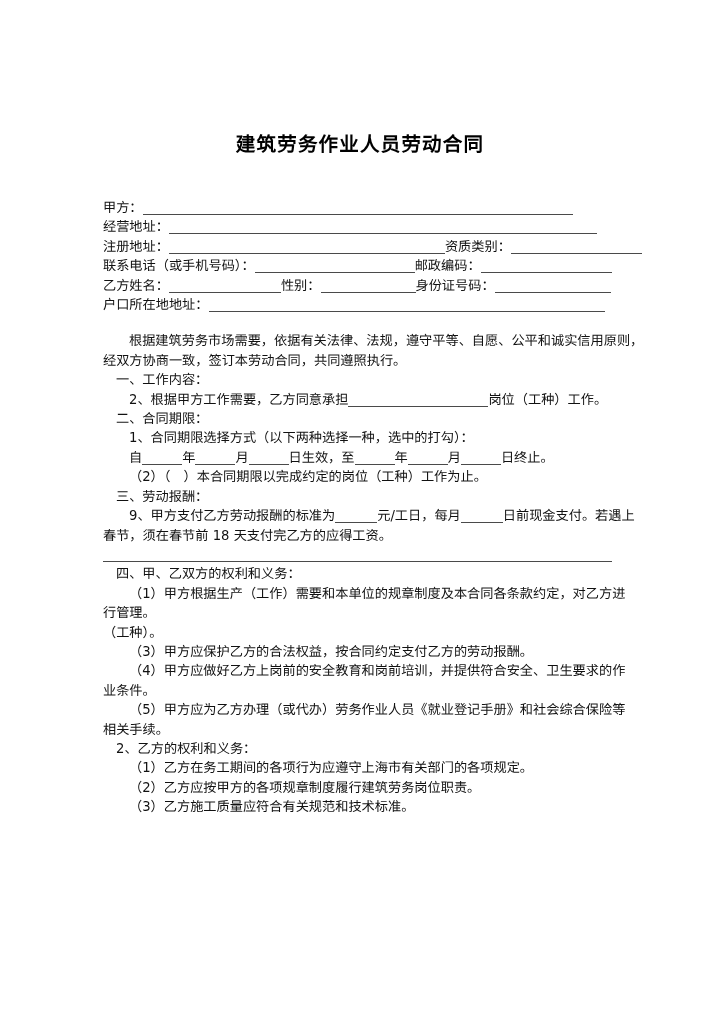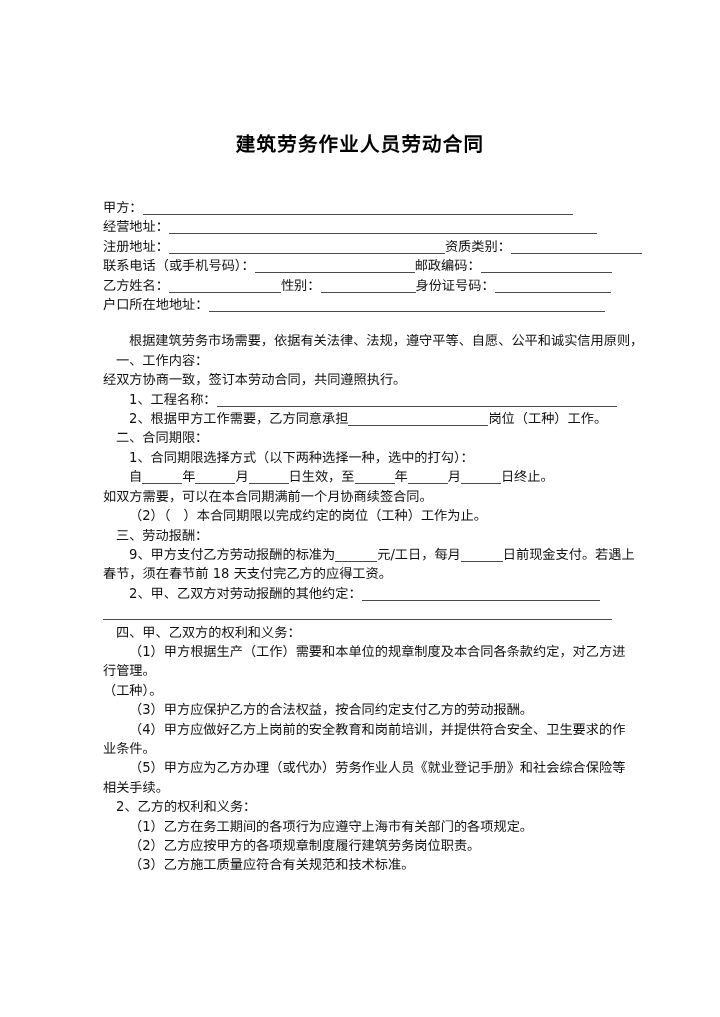--- a/index.html
+++ b/index.html
@@ -90,46 +90,43 @@
 
     <span class="line"><span>联系电话（或手机号码）：</span><span class="blank b-phone"></span><span>邮政编码：</span><span class="blank b-post"></span></span>
 
     <span class="line"><span>乙方姓名：</span><span class="blank b-name"></span><span>性别：</span><span class="blank b-sex"></span><span>身份证号码：</span><span class="blank b-id"></span></span>
 
     <span class="line"><span>户口所在地地址：</span><span class="blank b-hukou"></span></span>
 
     <span class="hdr-space"></span>
 
     <span class="line"><span class="indent1"></span><span>根据建筑劳务市场需要，依据有关法律、法规，遵守平等、自愿、公平和诚实信用原则，</span></span>
+    <span class="line">经双方协商一致，签订本劳动合同，共同遵照执行。</span>
+
     <span class="line"><span class="indent2"></span><span>一、工作内容：</span></span>
 
-    <span class="line">经双方协商一致，签订本劳动合同，共同遵照执行。</span>
-
-    <span class="line"><span class="indent1"></span><span>1、工程名称：</span><span class="blank b-proj"></span></span>
 
     <span class="line"><span class="indent1"></span><span>2、根据甲方工作需要，乙方同意承担</span><span class="blank b-post2"></span><span>岗位（工种）工作。</span></span>
 
     <span class="line"><span class="indent2"></span><span>二、合同期限：</span></span>
 
     <span class="line"><span class="indent1"></span><span>1、合同期限选择方式（以下两种选择一种，选中的打勾）：</span></span>
 
 
     <span class="line"><span class="indent1"></span><span>自</span><span class="blank b-date"></span><span>年</span><span class="blank b-date"></span><span>月</span><span class="blank b-date"></span><span>日生效，至</span><span class="blank b-date"></span><span>年</span><span class="blank b-date"></span><span>月</span><span class="blank b-date"></span><span>日终止。</span></span>
 
-    <span class="line">如双方需要，可以在本合同期满前一个月协商续签合同。</span>
 
     <span class="line"><span class="indent1"></span><span>（2）（　）本合同期限以完成约定的岗位（工种）工作为止。</span></span>
 
     <span class="line"><span class="indent2"></span><span>三、劳动报酬：</span></span>
 
     <span class="line"><span class="indent1"></span><span>9、甲方支付乙方劳动报酬的标准为</span><span class="blank b-wage"></span><span>元/工日，每月</span><span class="blank b-day"></span><span>日前现金支付。若遇上</span></span>
 
     <span class="line">春节，须在春节前 18 天支付完乙方的应得工资。</span>
 
-    <span class="line"><span class="indent1"></span><span>2、甲、乙双方对劳动报酬的其他约定：</span><span class="blank b-other"></span></span>
 
     <span class="line"><span class="blank b-full"></span></span>
 
     <span class="line"><span class="indent2"></span><span>四、甲、乙双方的权利和义务：</span></span>
 
 
     <span class="line"><span class="indent1"></span><span>（1）甲方根据生产（工作）需要和本单位的规章制度及本合同各条款约定，对乙方进</span></span>
     <span class="line">行管理。</span>
 
     <span class="line">（工种）。</span>

